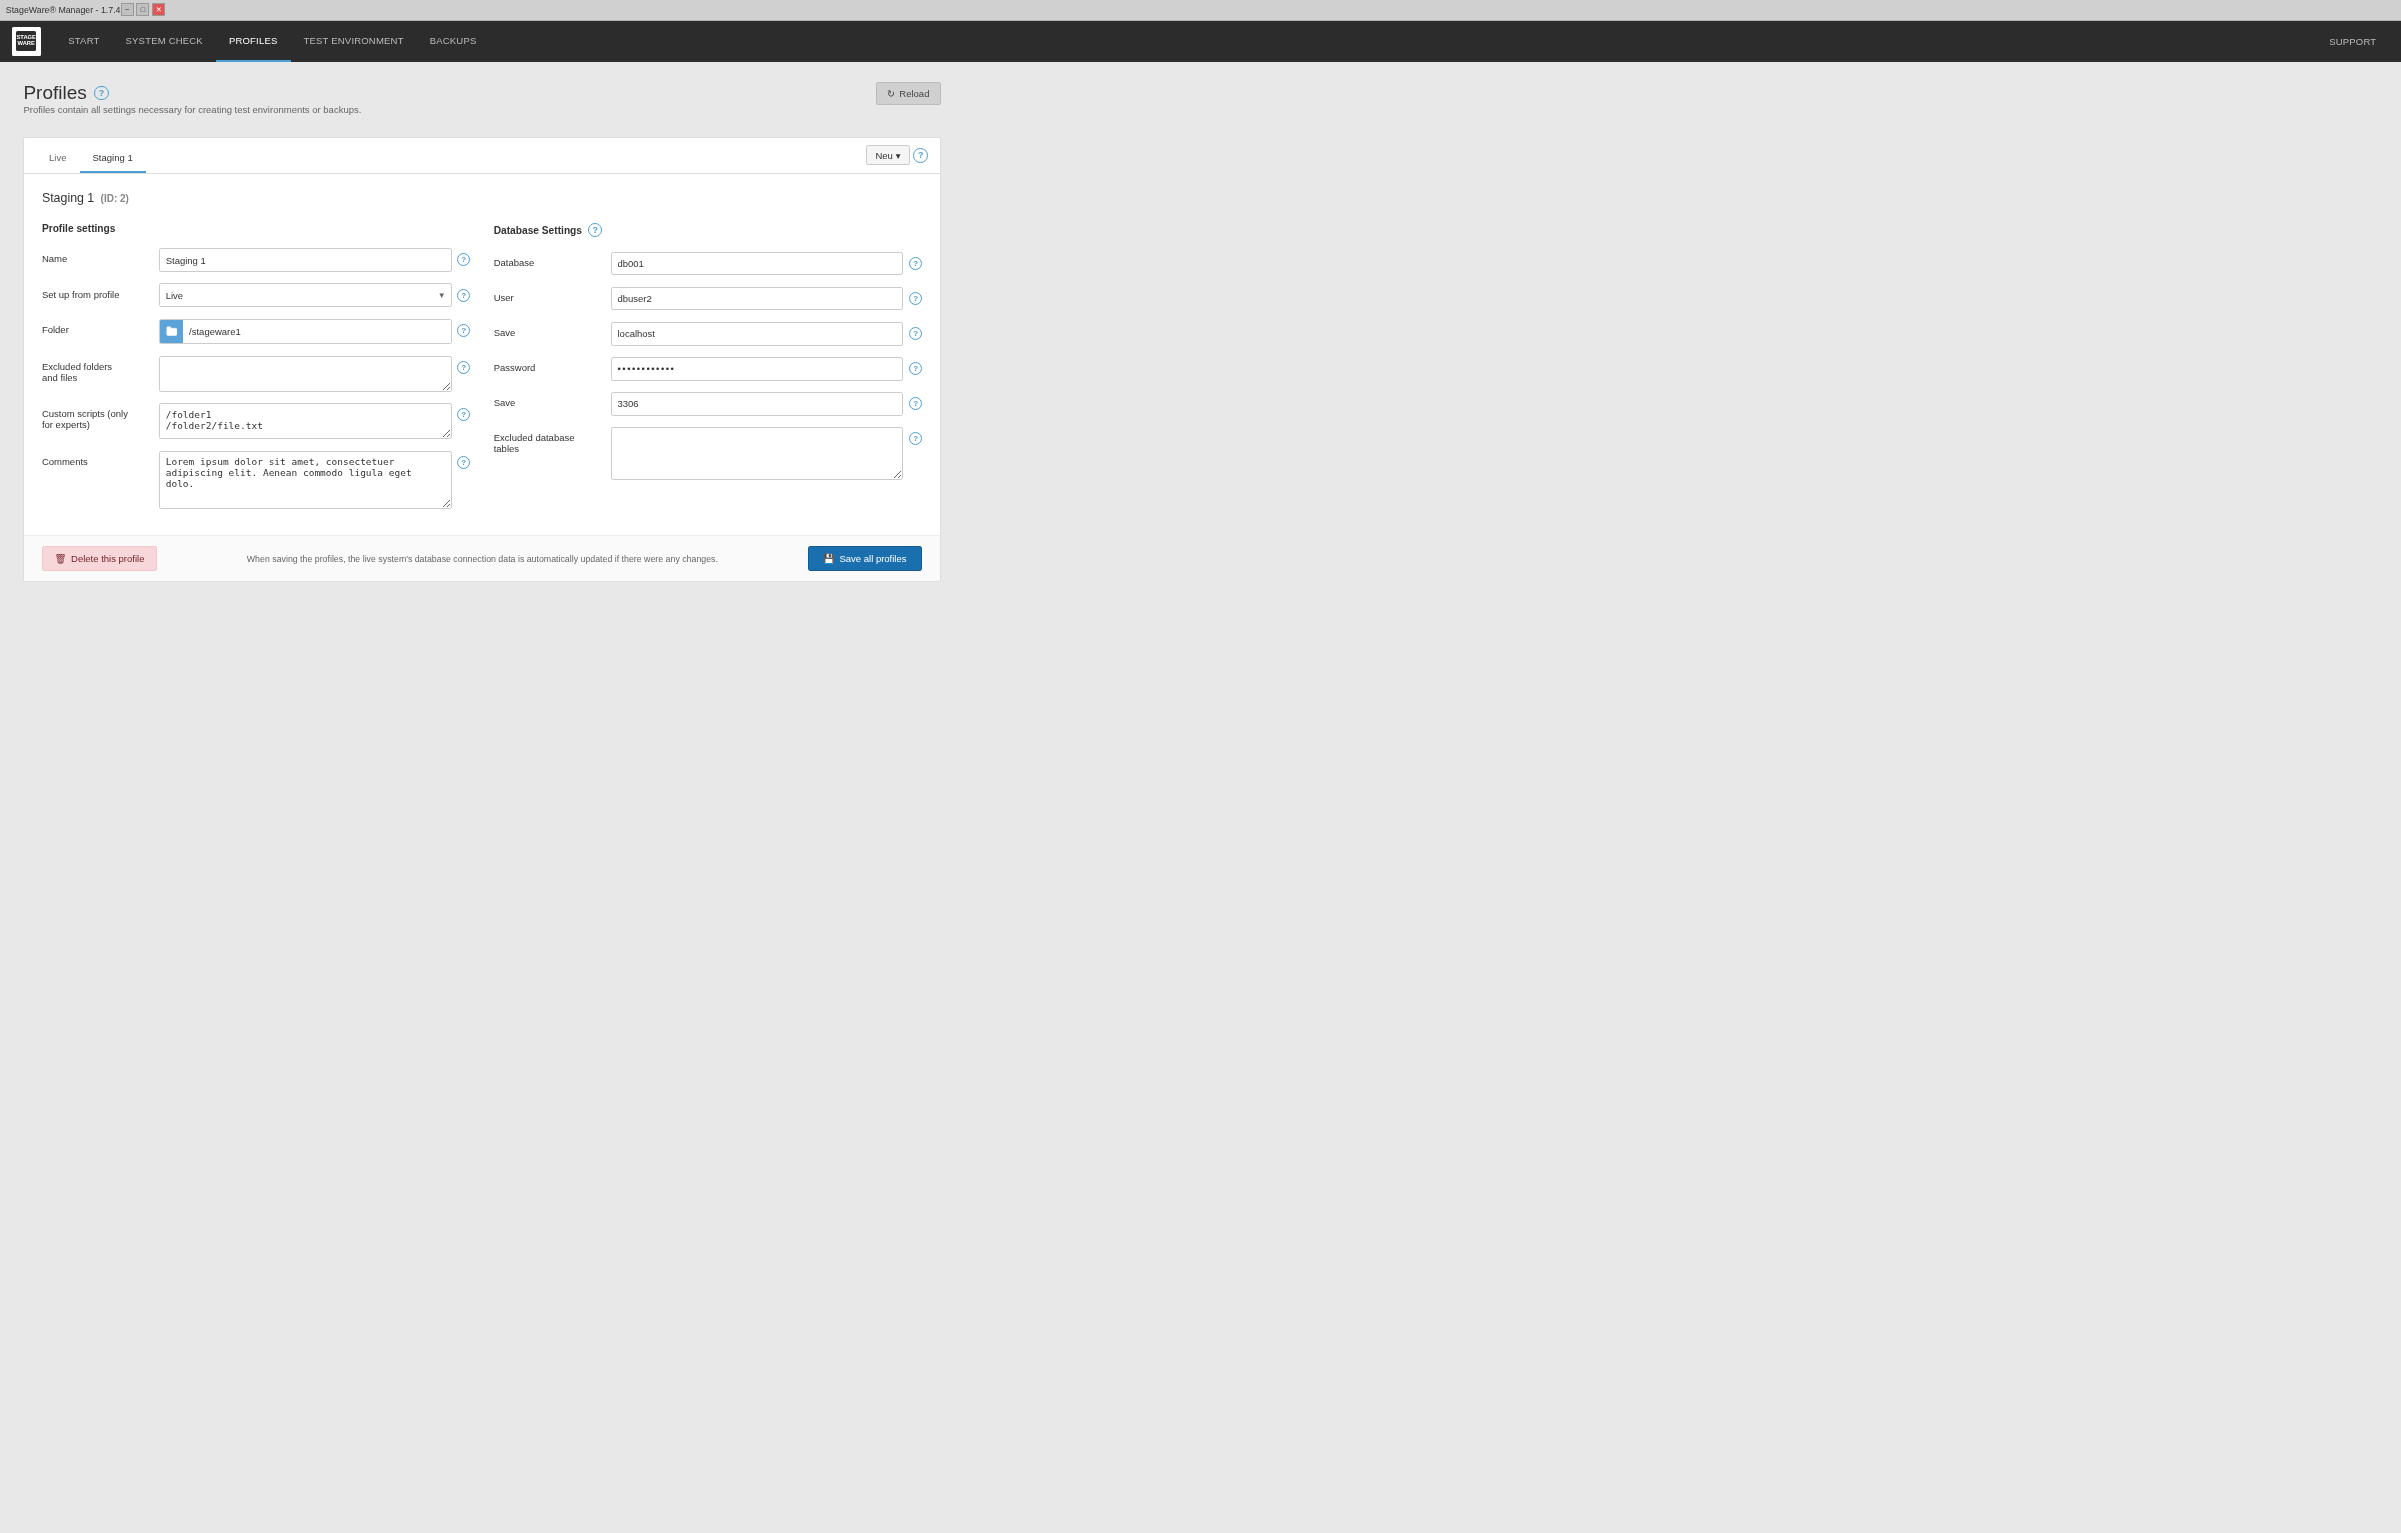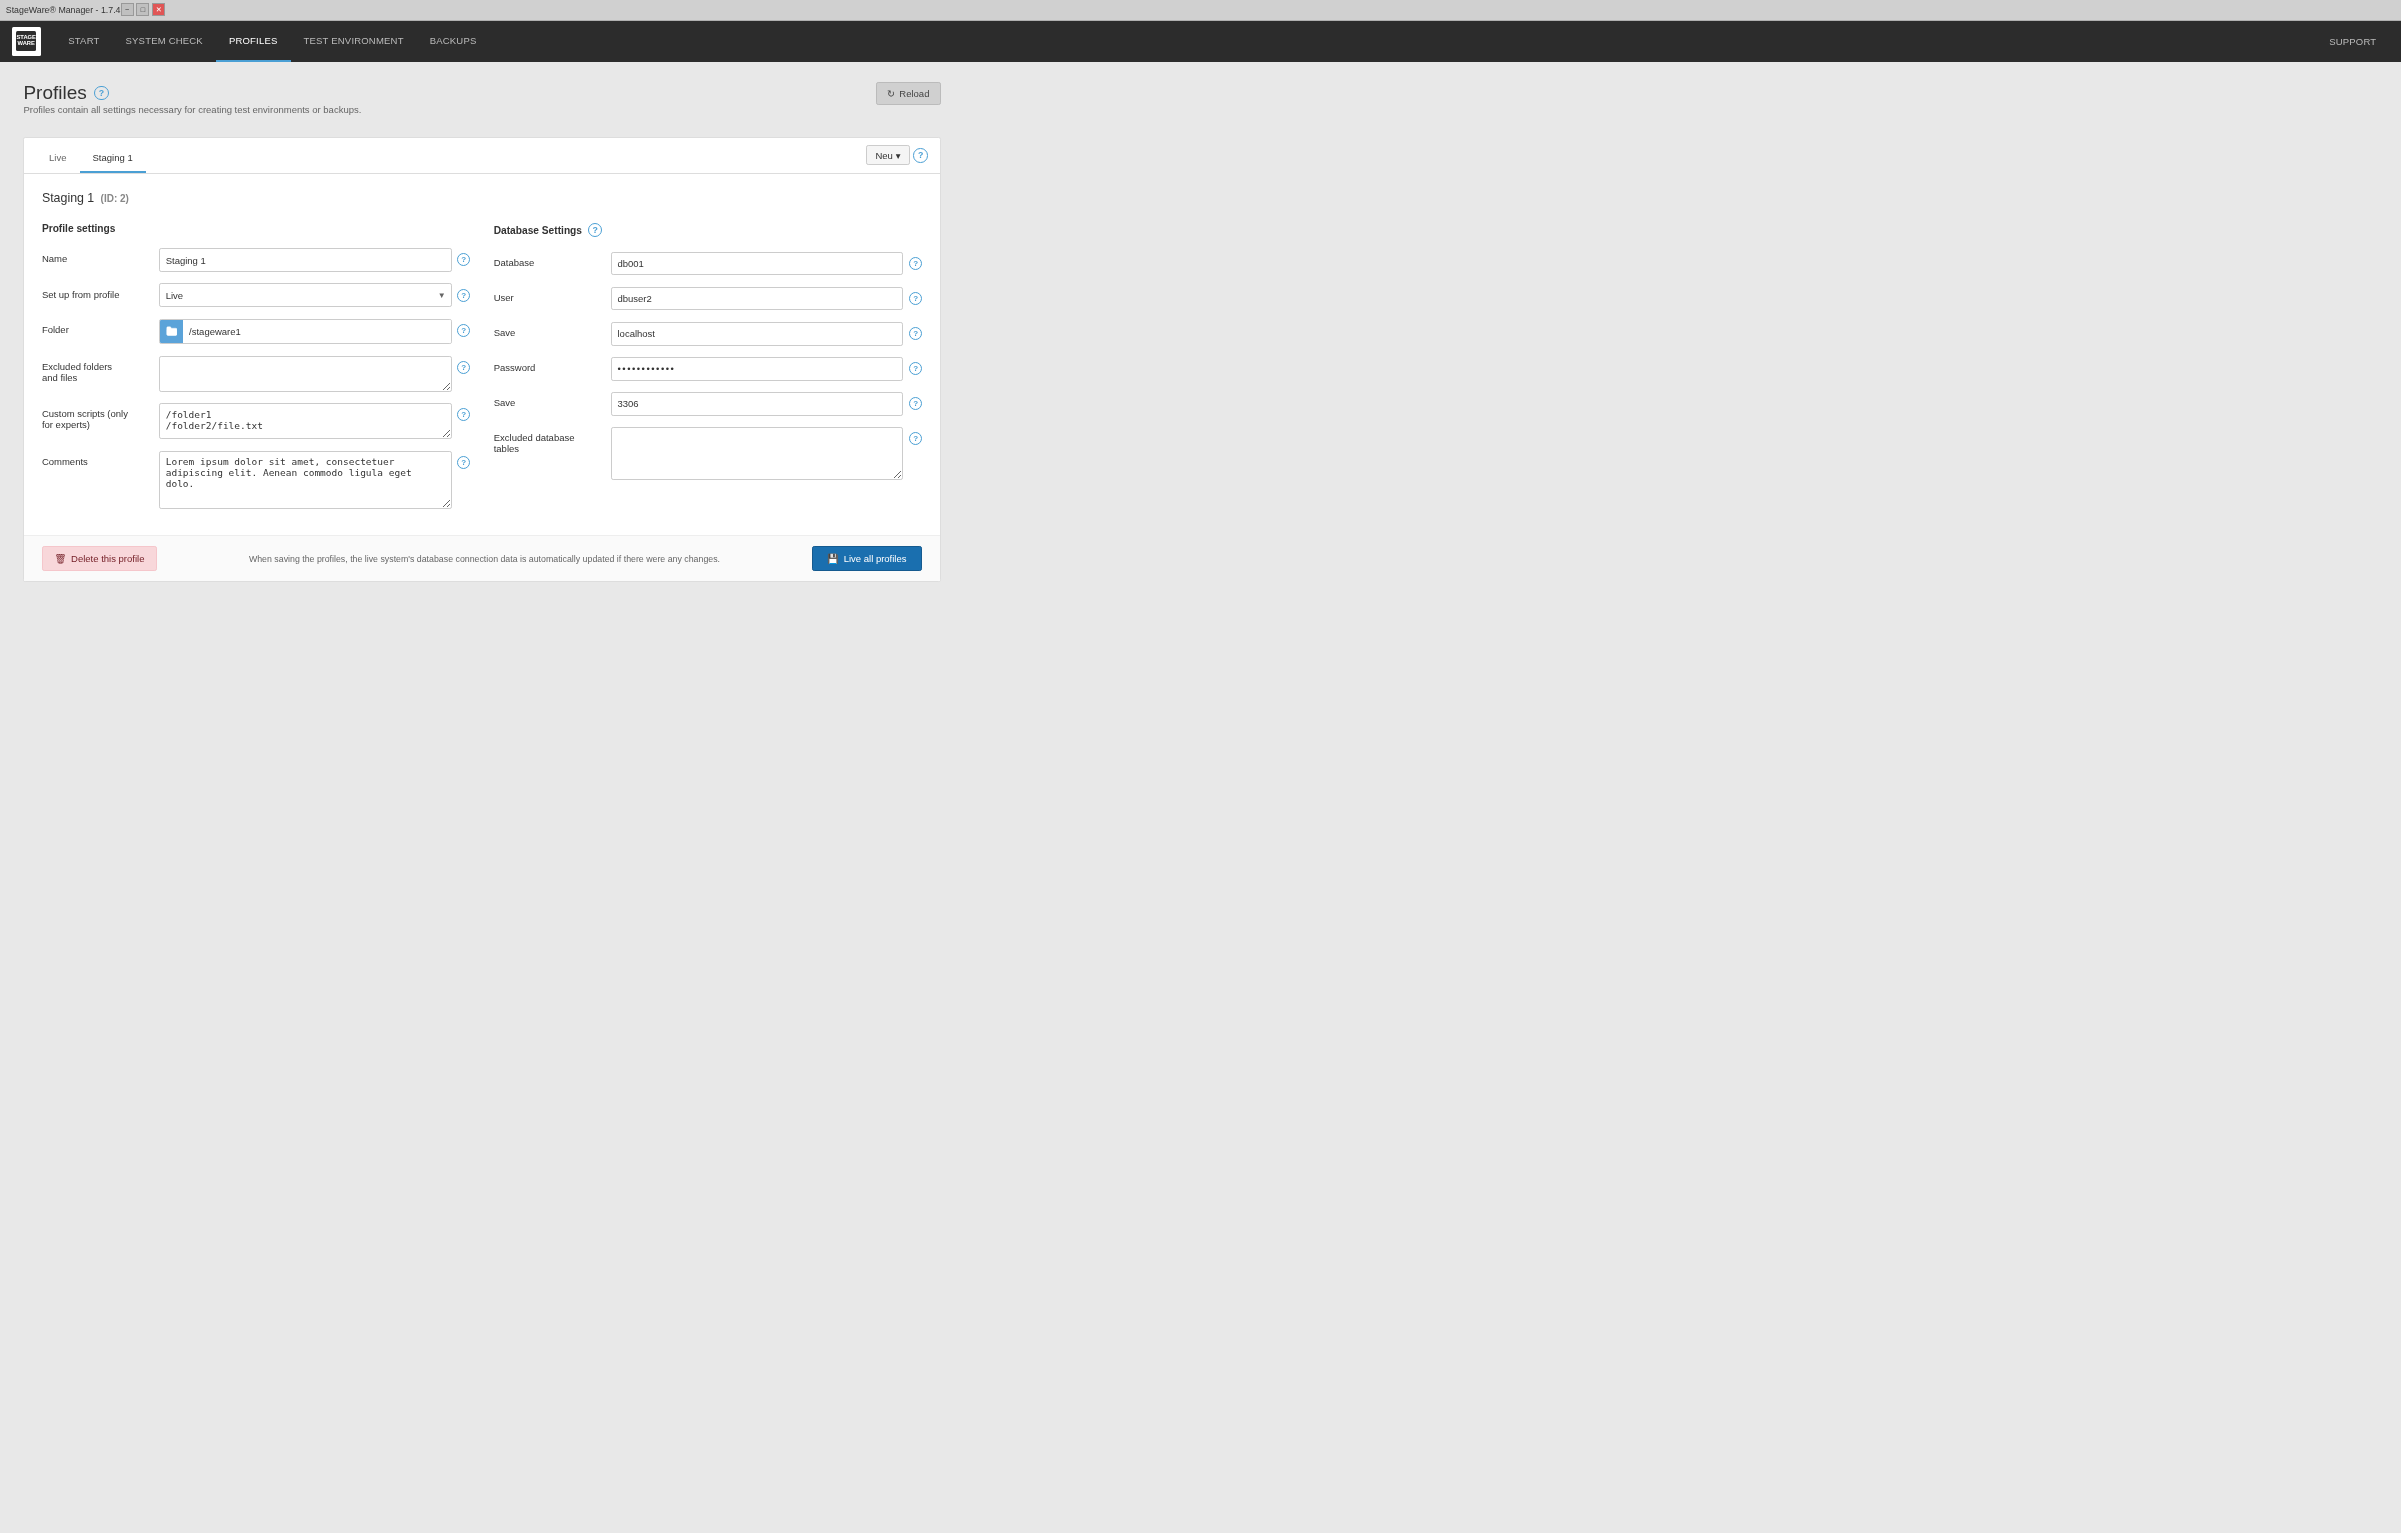--- a/index.html
+++ b/index.html
@@ -600,18 +600,18 @@
     </div>
 
     <div class="card-footer">
       <button class="delete-btn">
         <span>🗑</span>
         <span>Delete this profile</span>
       </button>
       <p class="footer-note">When saving the profiles, the live system's database connection data is automatically updated if there were any changes.</p>
       <button class="save-btn">
         <span>💾</span>
-        <span>Live all profiles</span>
+        <span>Save all profiles</span>
       </button>
     </div>
   </div>
 </div>
 
 
 </body></html>

